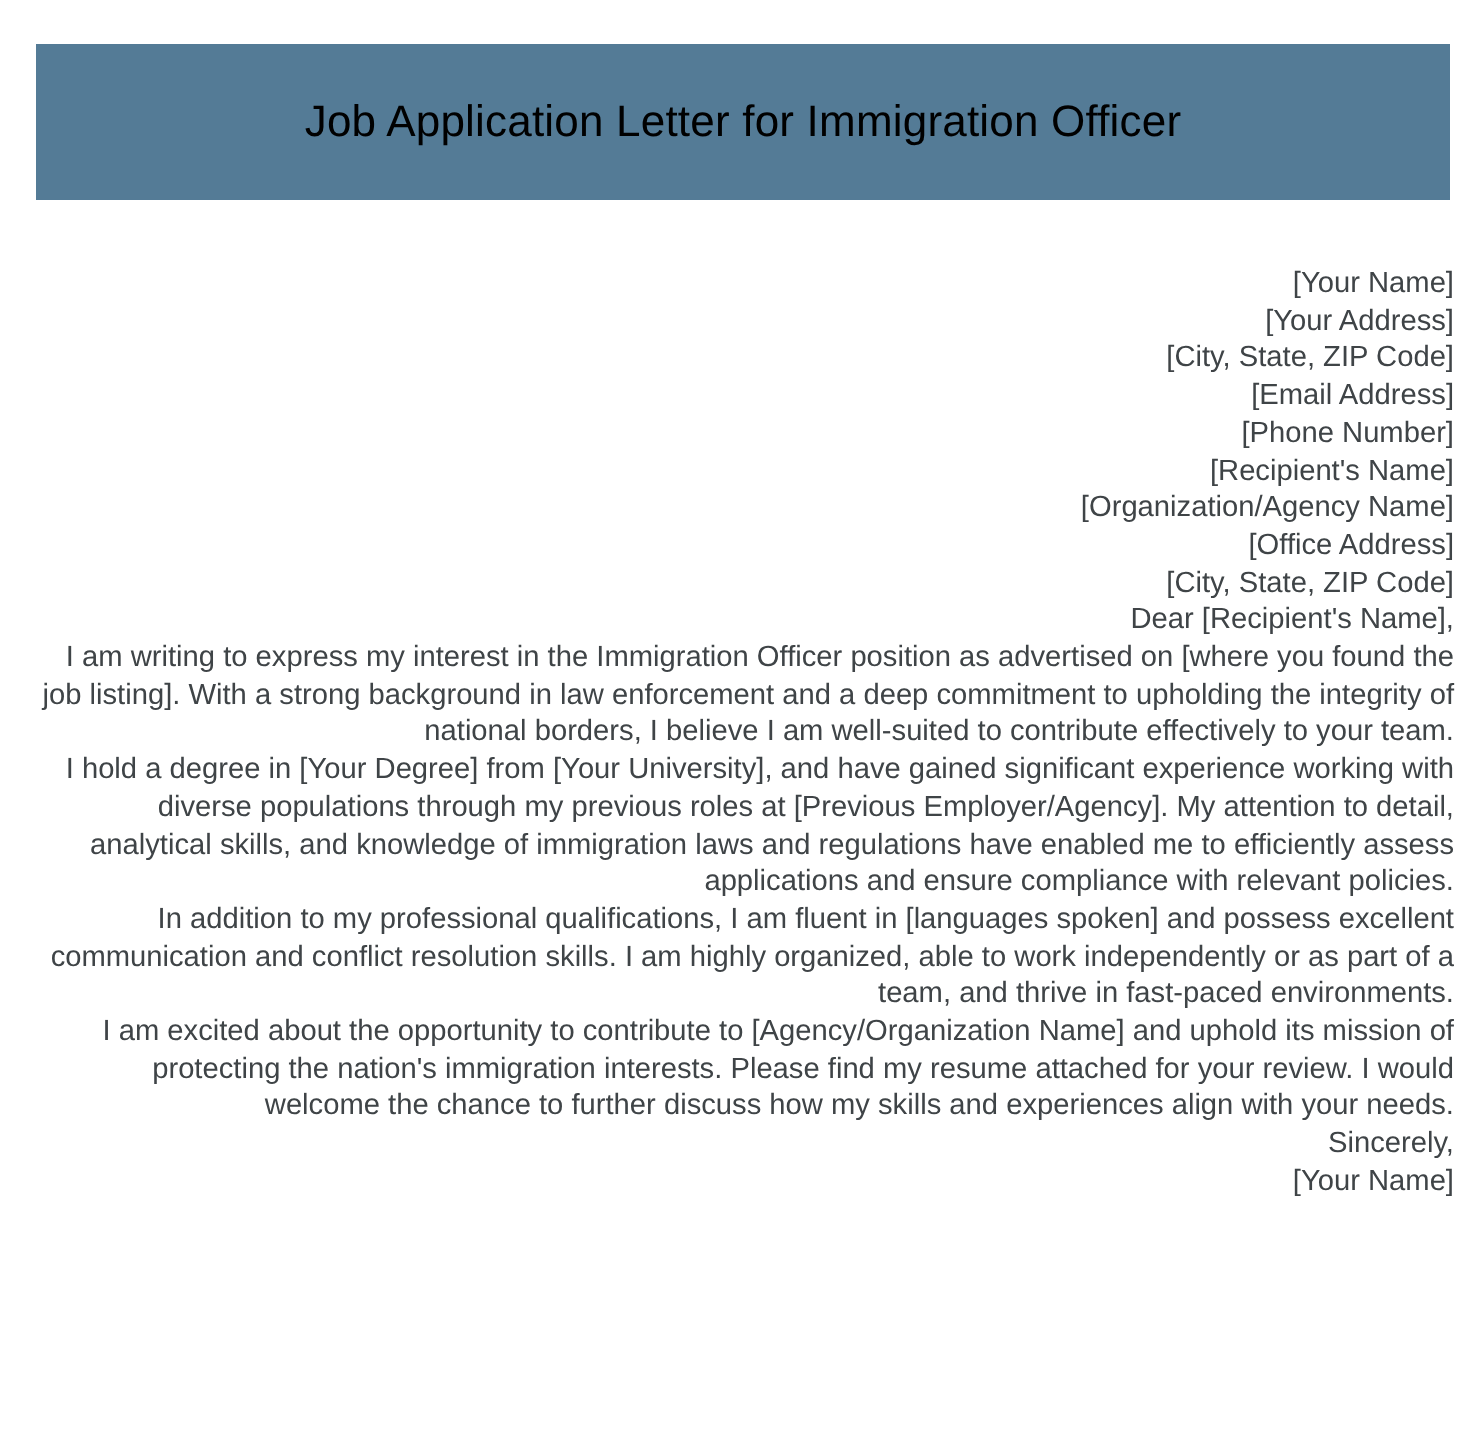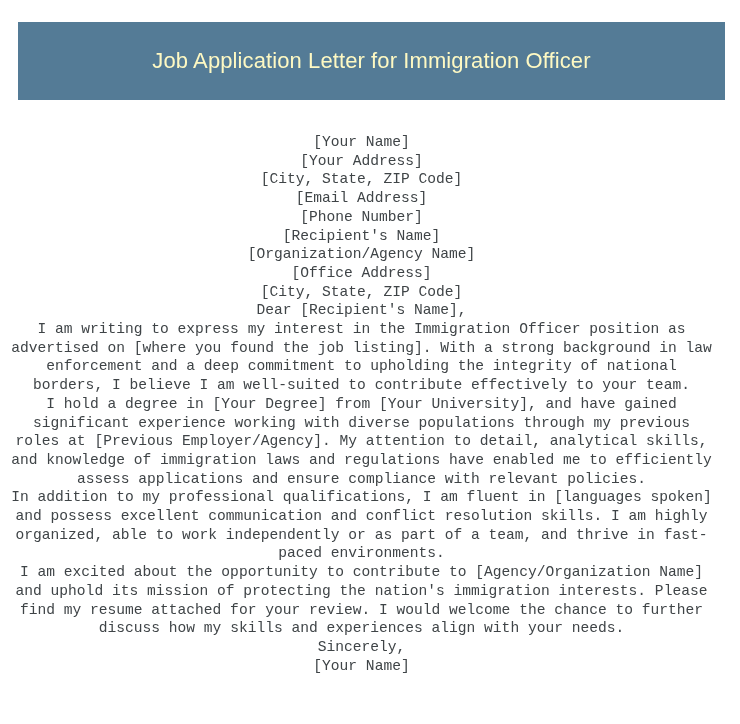--- a/index.html
+++ b/index.html
@@ -25,38 +25,38 @@
     top: 22px;
     width: 707px;
     height: 78px;
     background: #547b96;
     display: flex;
     align-items: center;
     justify-content: center;
     box-sizing: border-box;
   }
   .title-banner .title-text {
-    color: #fef9c3;
+    color: #000000;
     font-size: 22px;
     font-weight: 400;
     line-height: 1.2;
     letter-spacing: 0.1px;
     text-align: center;
     font-family: "Liberation Sans", sans-serif;
   }
   .letter-body {
     position: absolute;
-    left: 8px;
+    left: 20px;
     top: 133px;
     width: 707px;
     color: #3f4447;
     font-size: 14.6px;
     line-height: 18.7px;
-    font-family: Liberation Mono, monospace;
-    text-align: center;
+    font-family: Liberation Sans, sans-serif;
+    text-align: right;
   }
   .letter-body .line {
     display: block;
     white-space: normal;
   }
 </style>
 </head>
 <body>
 
 <div class="page">

